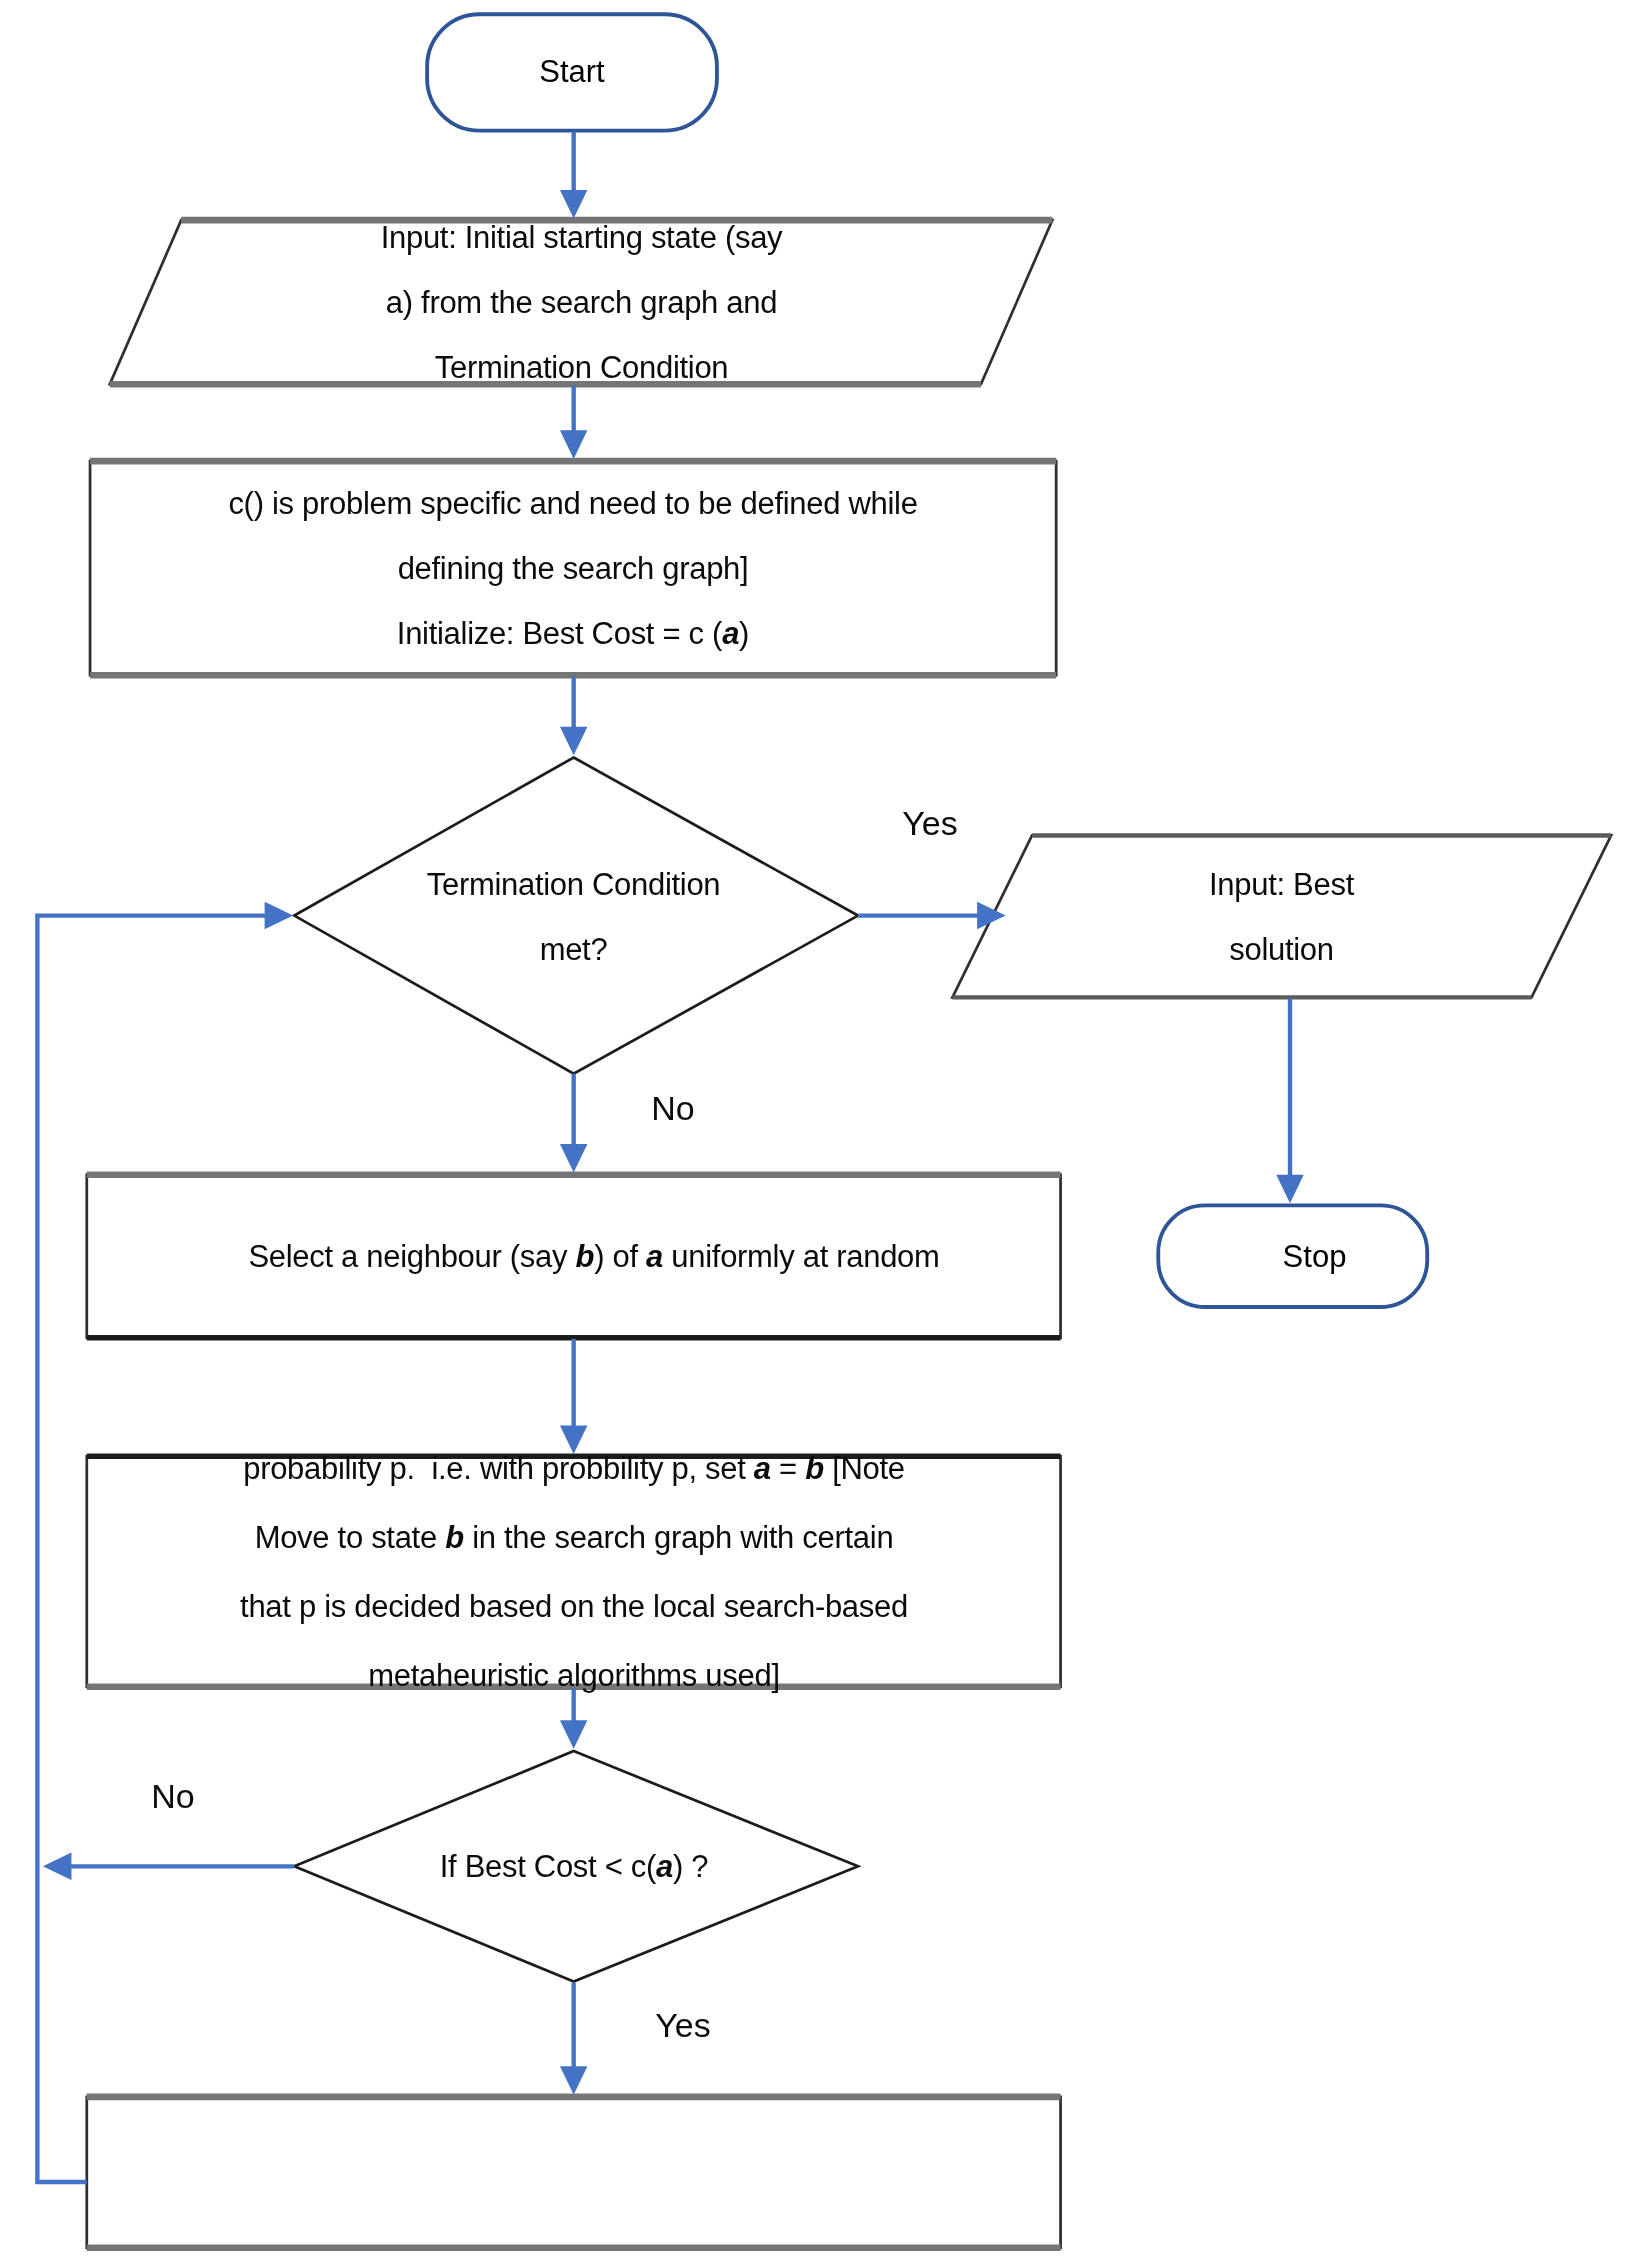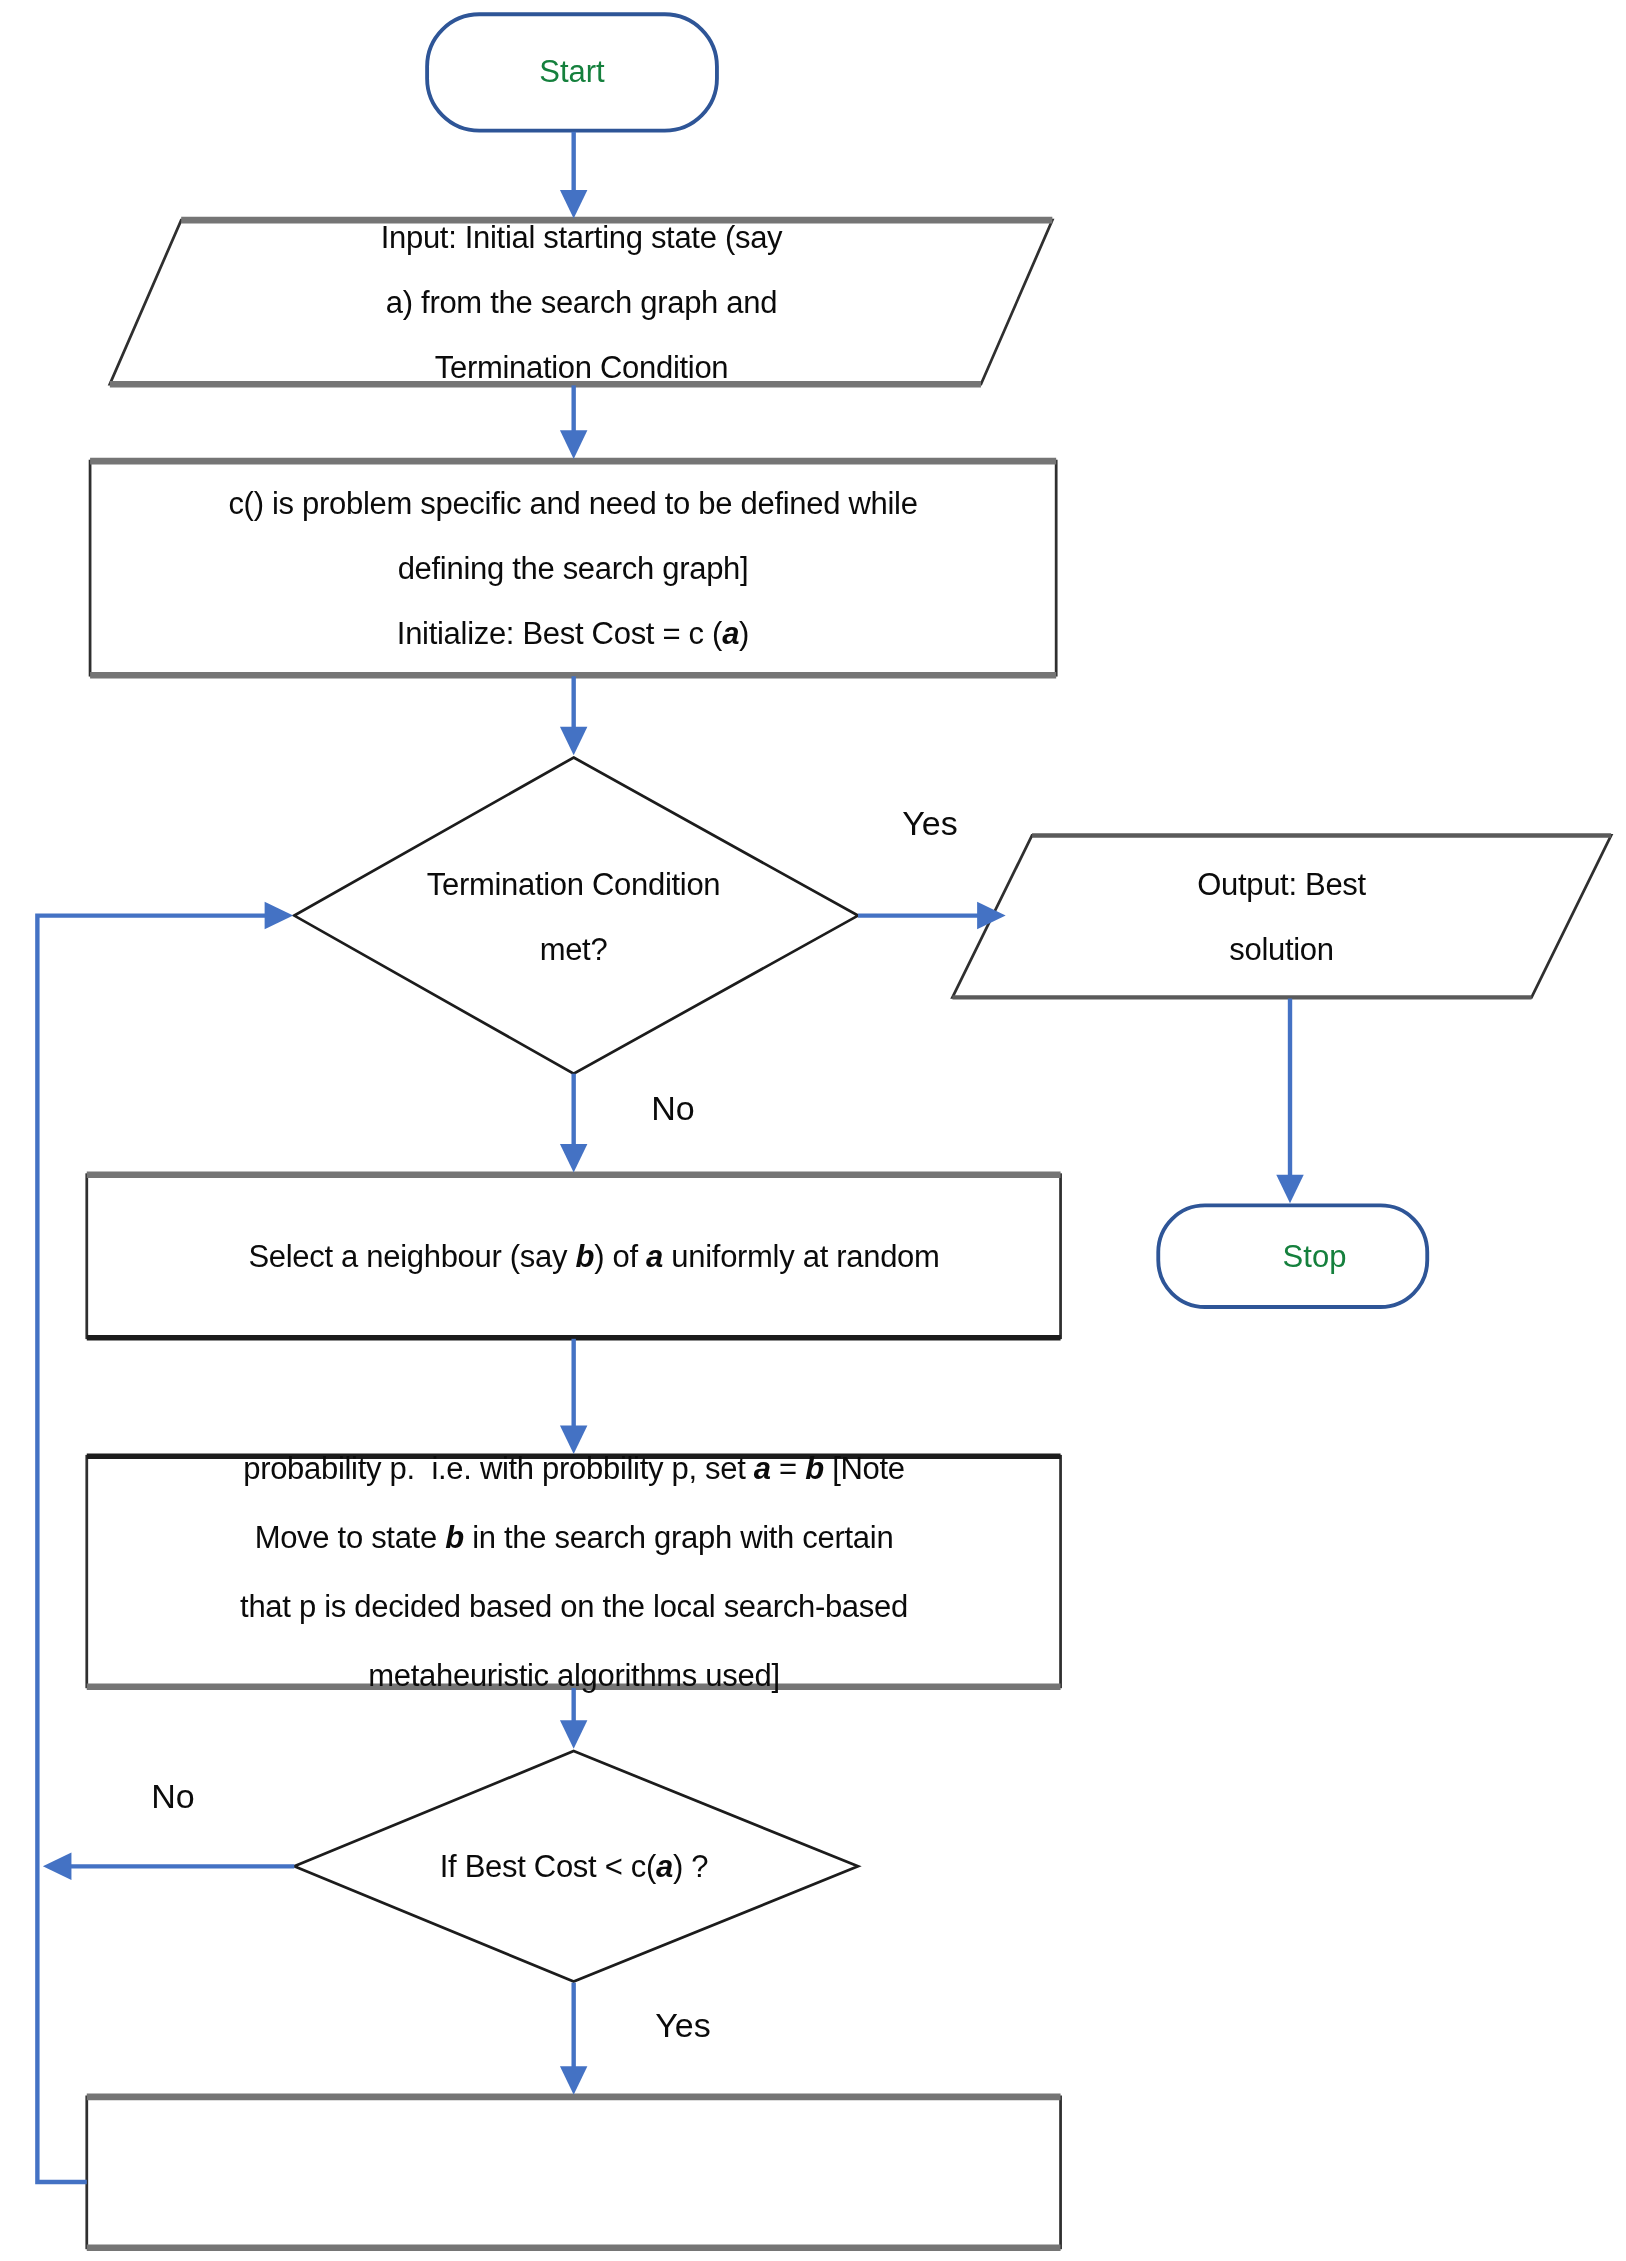--- a/index.html
+++ b/index.html
@@ -3,21 +3,21 @@
 <meta charset="utf-8">
 <style>
   html,body{margin:0;padding:0;background:#ffffff;}
   .canvas{position:relative;width:1626px;height:2261px;background:#ffffff;overflow:hidden;
           font-family:"Liberation Sans",sans-serif;color:#0b0b0b;}
   .canvas svg{position:absolute;left:0;top:0;width:1626px;height:2261px;}
   .node-text{position:absolute;display:flex;flex-direction:column;align-items:center;justify-content:center;
              text-align:center;font-size:31px;letter-spacing:-0.3px;line-height:53px;white-space:pre-wrap;color:#0b0b0b;gap:12px;}
   .node-text.lh104{line-height:57px;}
   .terminator-label{position:absolute;display:flex;align-items:center;justify-content:center;
-             font-size:31px;color:#15803d;}
+             font-size:31px;color:#000000;}
   .edge-label{position:absolute;display:flex;align-items:center;justify-content:center;
              font-size:34px;color:#0b0b0b;}
   .em{font-weight:bold;font-style:italic;}
 </style>
 </head>
 <body>
 
 <div class="canvas">
 
   <svg viewBox="0 0 2962 4119">
@@ -95,21 +95,21 @@
     <div><span>defining the search graph]</span></div>
     <div><span>Initialize: Best Cost = c (</span><span class="em">a</span><span>)</span></div>
   </div>
 
   <div class="node-text" style="left:340px;top:812px;width:467px;height:209px;">
     <div><span>Termination Condition</span></div>
     <div><span>met?</span></div>
   </div>
 
   <div class="node-text" style="left:996px;top:836px;width:571px;height:162px;">
-    <div><span>Output: Best</span></div>
+    <div><span>Input: Best</span></div>
     <div><span>solution</span></div>
   </div>
 
   <div class="terminator-label" style="left:1180px;top:1206px;width:269px;height:102px;">Stop</div>
 
   <div class="node-text" style="left:87px;top:1175px;width:974px;height:163px;padding-left:20px;">
     <div><span>Select a neighbour (say </span><span class="em">b</span><span>) of </span><span class="em">a</span><span> uniformly at random</span></div>
   </div>
 
   <div class="node-text lh104" style="left:87px;top:1456px;width:974px;height:231px;">

